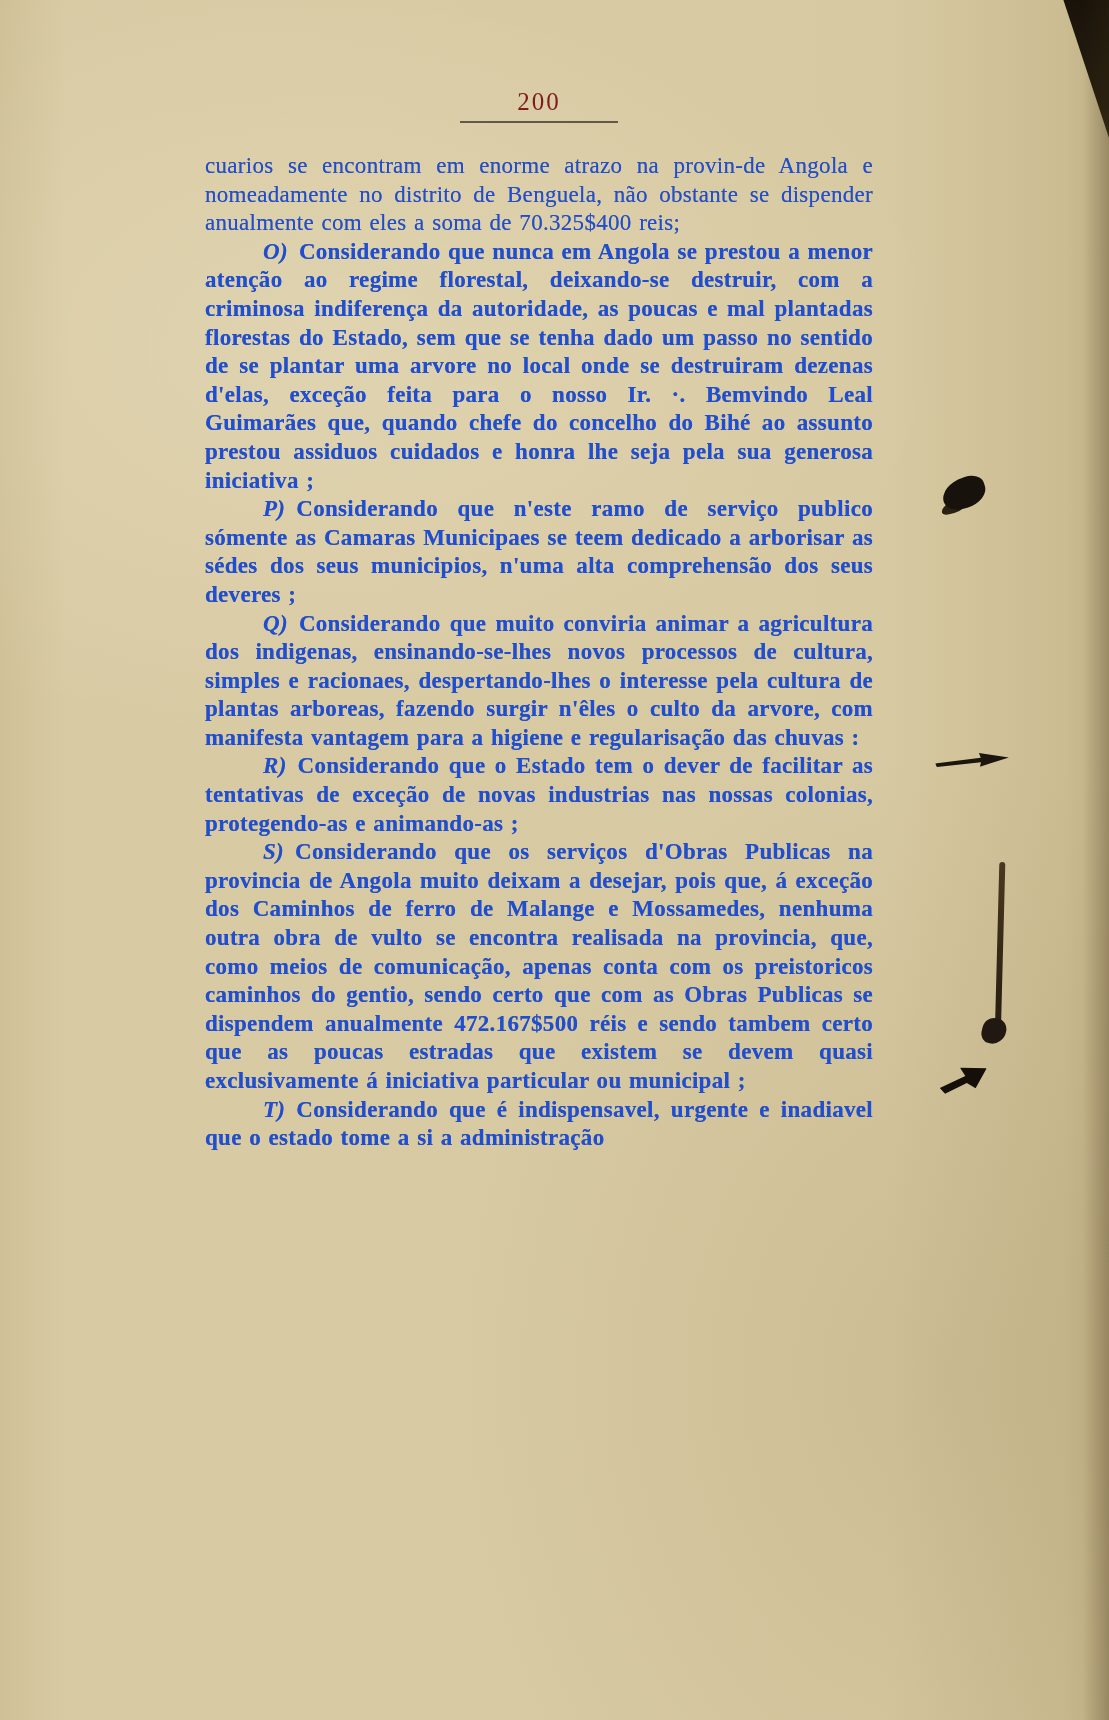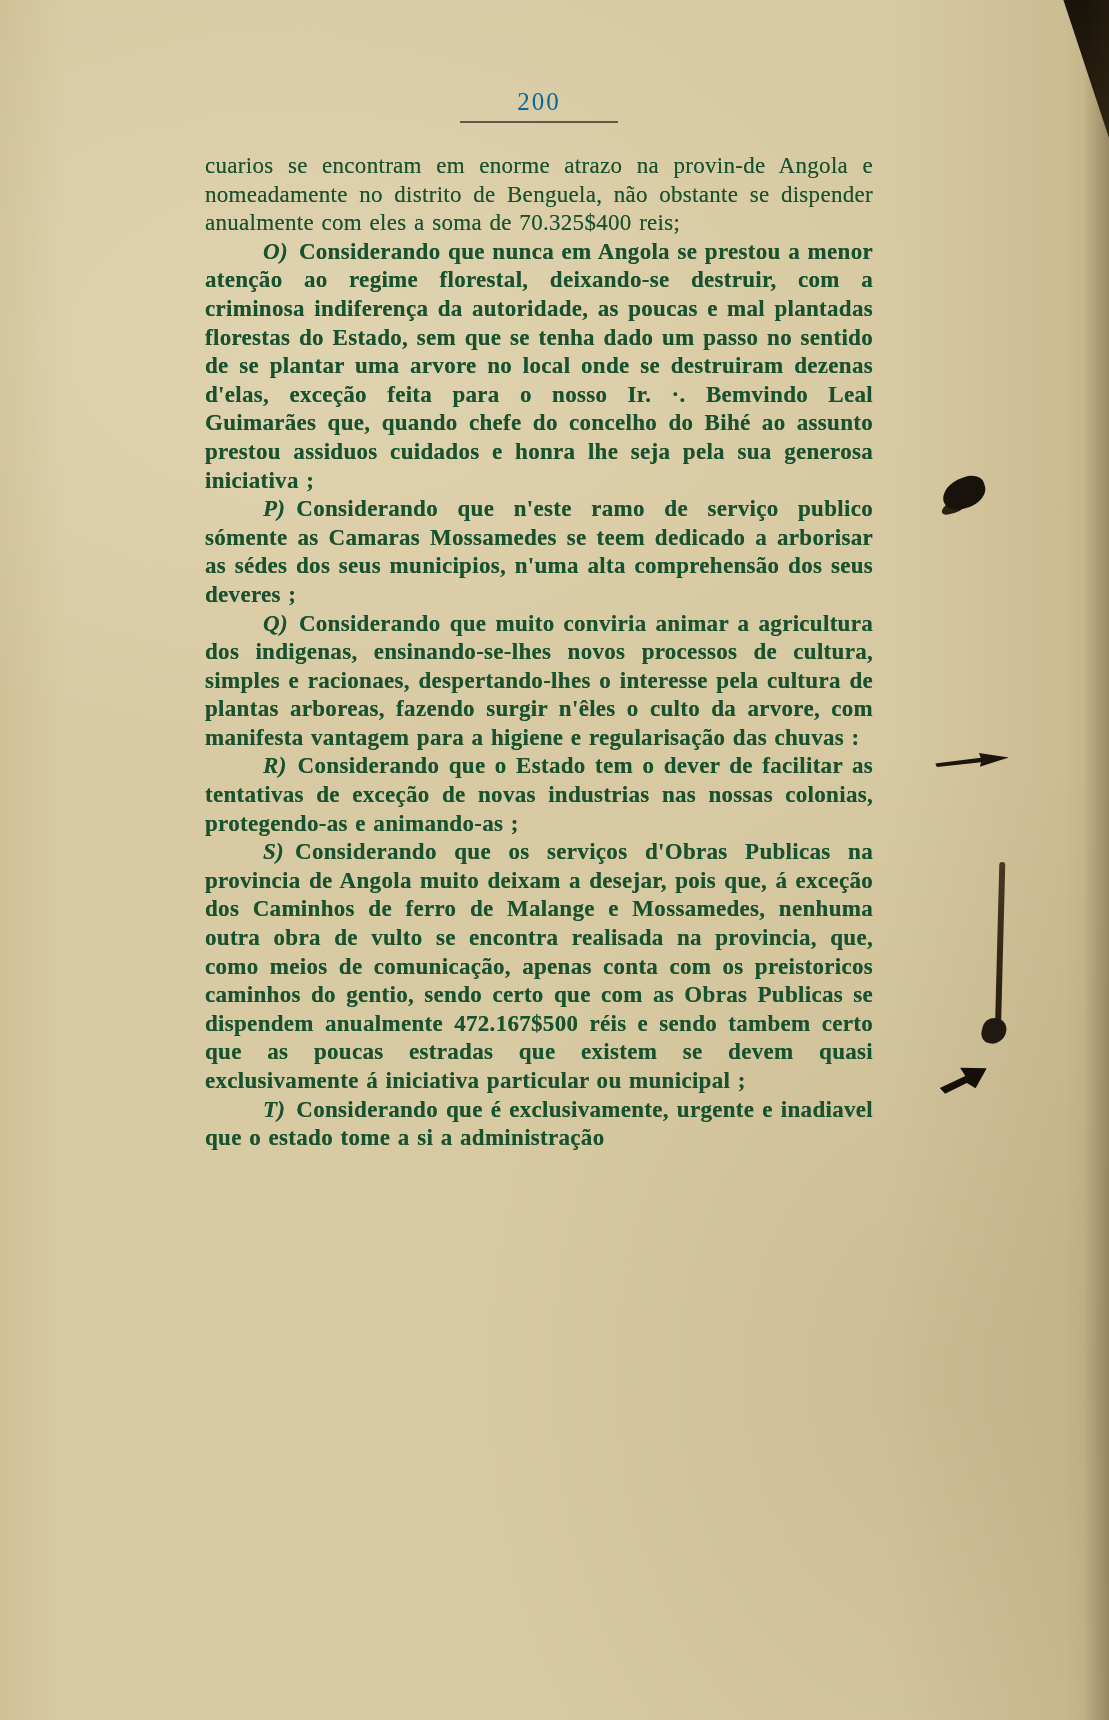--- a/index.html
+++ b/index.html
@@ -10,28 +10,28 @@
       radial-gradient(ellipse 900px 600px at 30% 20%, rgba(255,250,230,0.20), rgba(0,0,0,0) 70%),
       radial-gradient(ellipse 700px 900px at 85% 80%, rgba(120,95,50,0.12), rgba(0,0,0,0) 70%),
       linear-gradient(90deg, #cfc096 0%, #d8caa3 6%, #d7c9a1 80%, #cbbc92 96%, #bfae83 100%),
       #d6c8a0;
     font-family:"Liberation Serif","DejaVu Serif",serif;
     color:#3b372c;
   }
   .page{position:absolute;inset:0;}
   
   .pagenum-wrap{position:absolute;top:88px;left:205px;width:668px;text-align:center;}
-  .pagenum{font-size:25px;letter-spacing:2px;color:#0369a1;}
+  .pagenum{font-size:25px;letter-spacing:2px;color:#7f1d1d;}
   .pagenum-rule{width:158px;height:2px;background:#4a4436;margin:5px auto 0 auto;opacity:0.85;}
   
   .text-block{
     position:absolute;top:152px;left:205px;width:668px;
     font-size:23px;line-height:28.6px;
     letter-spacing:0.3px;word-spacing:1.5px;
-    text-align:justify;color:#14532d;
+    text-align:justify;color:#1d4ed8;
     text-shadow:0 0 0.4px rgba(59,55,44,0.55);
   }
   .para{margin:0;}
   .para.lettered{text-indent:58px;font-weight:bold;}
   .plabel{font-style:italic;margin-right:11px;}
   
   .corner-fold{
     position:absolute;top:0;right:0;width:95px;height:150px;
     background:linear-gradient(200deg,#171209 0%,#241c0f 55%,#3a2f1a 100%);
     clip-path:polygon(52% 0, 100% 0, 100% 92%);
@@ -80,29 +80,29 @@
   <div class="pagenum-wrap">
     <div class="pagenum">200</div>
     <div class="pagenum-rule"></div>
   </div>
 
   <div class="text-block">
     <p class="para"><span>cuarios se encontram em enorme atrazo na provin-de Angola e nomeadamente no distrito de Benguela, não obstante se dispender anualmente com eles a soma de 70.325$400 reis;</span></p>
 
     <p class="para lettered"><span class="plabel">O)</span><span>Considerando que nunca em Angola se prestou a menor atenção ao regime florestal, deixando-se destruir, com a criminosa indiferença da autoridade, as poucas e mal plantadas florestas do Estado, sem que se tenha dado um passo no sentido de se plantar uma arvore no local onde se destruiram dezenas d'elas, exceção feita para o nosso Ir. ·. Bemvindo Leal Guimarães que, quando chefe do concelho do Bihé ao assunto prestou assiduos cuidados e honra lhe seja pela sua generosa iniciativa ;</span></p>
 
-    <p class="para lettered"><span class="plabel">P)</span><span>Considerando que n'este ramo de serviço publico sómente as Camaras Mossamedes se teem dedicado a arborisar as sédes dos seus municipios, n'uma alta comprehensão dos seus deveres ;</span></p>
+    <p class="para lettered"><span class="plabel">P)</span><span>Considerando que n'este ramo de serviço publico sómente as Camaras Municipaes se teem dedicado a arborisar as sédes dos seus municipios, n'uma alta comprehensão dos seus deveres ;</span></p>
 
     <p class="para lettered"><span class="plabel">Q)</span><span>Considerando que muito conviria animar a agricultura dos indigenas, ensinando-se-lhes novos processos de cultura, simples e racionaes, despertando-lhes o interesse pela cultura de plantas arboreas, fazendo surgir n'êles o culto da arvore, com manifesta vantagem para a higiene e regularisação das chuvas :</span></p>
 
     <p class="para lettered"><span class="plabel">R)</span><span>Considerando que o Estado tem o dever de facilitar as tentativas de exceção de novas industrias nas nossas colonias, protegendo-as e animando-as ;</span></p>
 
     <p class="para lettered"><span class="plabel">S)</span><span>Considerando que os serviços d'Obras Publicas na provincia de Angola muito deixam a desejar, pois que, á exceção dos Caminhos de ferro de Malange e Mossamedes, nenhuma outra obra de vulto se encontra realisada na provincia, que, como meios de comunicação, apenas conta com os preistoricos caminhos do gentio, sendo certo que com as Obras Publicas se dispendem anualmente 472.167$500 réis e sendo tambem certo que as poucas estradas que existem se devem quasi exclusivamente á iniciativa particular ou municipal ;</span></p>
 
-    <p class="para lettered"><span class="plabel">T)</span><span>Considerando que é exclusivamente, urgente e inadiavel que o estado tome a si a administração</span></p>
+    <p class="para lettered"><span class="plabel">T)</span><span>Considerando que é indispensavel, urgente e inadiavel que o estado tome a si a administração</span></p>
   </div>
 
   <div class="ink-mark-1"></div>
   <div class="ink-mark-2"></div>
   <div class="pen-line"></div>
   <div class="ink-mark-3"></div>
   <div class="ink-mark-4"></div>
 
 </div>
 

